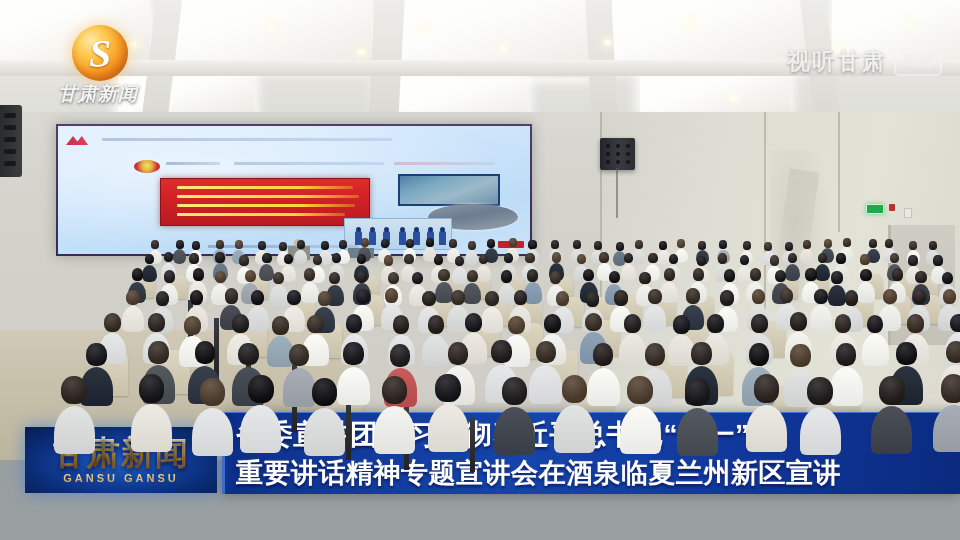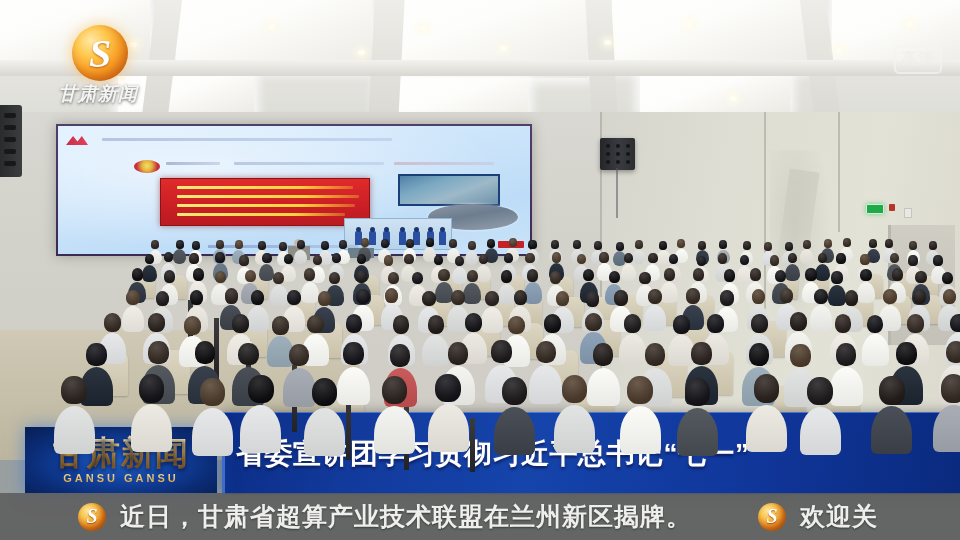--- a/index.html
+++ b/index.html
@@ -1053,38 +1053,28 @@
       </div>
   </div>
 
   <div class="ch-logo">
     <div class="ch-ball"></div>
     <div class="ch-s">S</div>
     <div class="ch-name">甘肃新闻</div>
   </div>
 
   <div class="hd-mark">
+    <span class="hd-text">视听甘肃</span>
     <span class="hd-badge">高清</span>
   </div>
 
   <div class="headline">
     <div class="hl-line">省委宣讲团学习贯彻习近平总书记“七一”</div>
+    <div class="hl-line l2">重要讲话精神专题宣讲会在酒泉临夏兰州新区宣讲</div>
   </div>
 
   <div class="prog">
     <div class="prog-cn">甘肃新闻</div>
     <div class="prog-en">GANSU GANSU</div>
   </div>
 
-  <div class="ticker" id="ticker">
-      <div class="tk-gap" style="width: 78px;"></div>
-      <div class="tk-item">
-        <div class="tk-ball"></div>
-        <div class="tk-text">近日，甘肃省超算产业技术联盟在兰州新区揭牌。</div>
-      </div>
-      <div class="tk-gap"></div>
-      <div class="tk-item">
-        <div class="tk-ball"></div>
-        <div class="tk-text">欢迎关</div>
-      </div>
-    </div>
 
 </div>
 
 </body></html>

